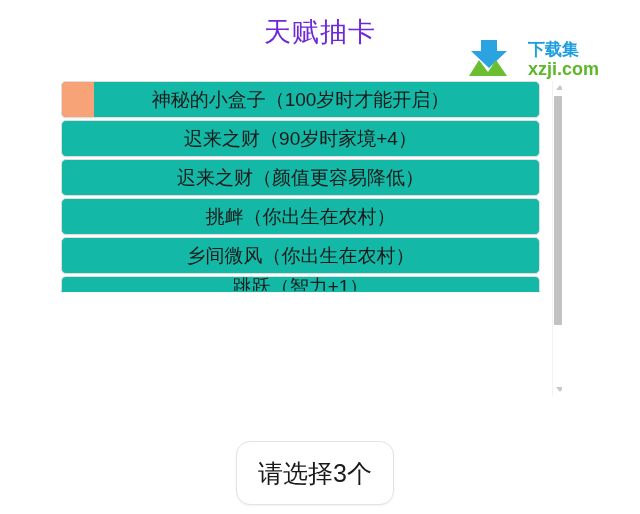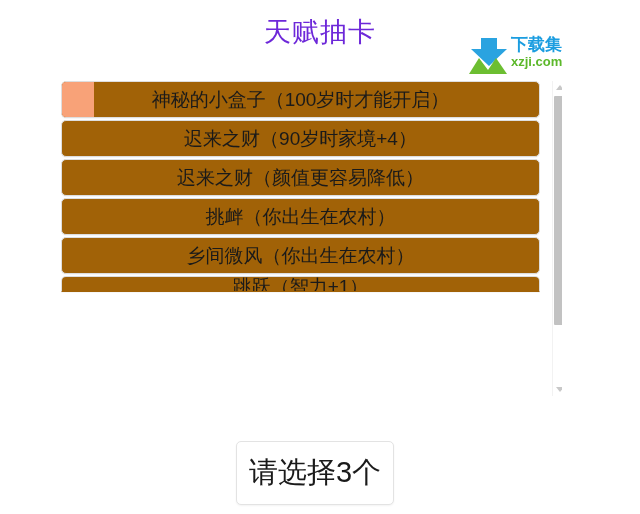--- a/index.html
+++ b/index.html
@@ -31,22 +31,22 @@
   }
 
   
   .watermark {
     position: absolute;
     left: 467px;
     top: 36px;
     width: 116px;
     height: 42px;
     display: flex;
-    align-items: flex-start;
-    gap: 2px;
+    align-items: flex-end;
+    gap: 19px;
   }
   .wm-mark {
     width: 42px;
     height: 40px;
     position: relative;
     flex: 0 0 42px;
   }
   .wm-text {
     display: flex;
     flex-direction: column;
@@ -54,21 +54,21 @@
     line-height: 1;
   }
   .wm-cn {
     font-size: 17px;
     font-weight: 700;
     color: #1b9de0;
     letter-spacing: 0px;
     margin-bottom: 2px;
   }
   .wm-en {
-    font-size: 13px;
+    font-size: 18px;
     font-weight: 700;
     color: #5cb82a;
     letter-spacing: 0px;
   }
 
   
   .talent-panel {
     position: absolute;
     left: 45px;
     top: 81px;
@@ -84,21 +84,21 @@
     height: 315px;
     overflow: hidden;
   }
   .talent-item {
     position: relative;
     box-sizing: border-box;
     height: 37px;
     margin-bottom: 2px;
     border: 1px solid #dedede;
     border-radius: 5px;
-    background: #a16207;
+    background: #14b8a6;
     display: flex;
     align-items: center;
     justify-content: center;
     font-size: 19px;
     line-height: 24px;
     color: #1a1a1a;
     overflow: hidden;
     box-shadow: 0 1px 1px rgba(0,0,0,0.035);
     white-space: nowrap;
     margin-left: 16px;
@@ -177,27 +177,27 @@
 
   
   .select-button {
     position: absolute;
     left: 236px;
     top: 441px;
     width: 158px;
     height: 64px;
     box-sizing: border-box;
     border: 1px solid #e3e3e3;
-    border-radius: 5px;
+    border-radius: 14px;
     background: #ffffff;
     display: flex;
     align-items: center;
     justify-content: center;
     font-family: "Liberation Sans", "DejaVu Sans", sans-serif;
-    font-size: 29px;
+    font-size: 25px;
     color: #1a1a1a;
     cursor: pointer;
     box-shadow: 0 1px 2px rgba(0,0,0,0.05);
   }
 </style>
 </head>
 <body>
 
 <div class="page-title">天赋抽卡</div>
 

